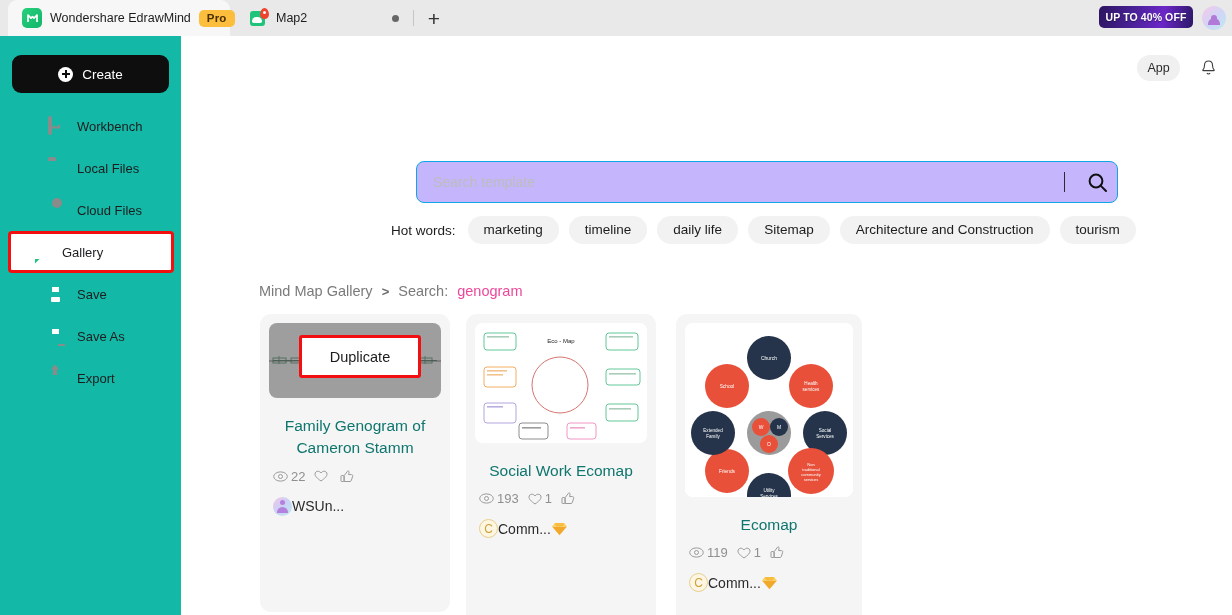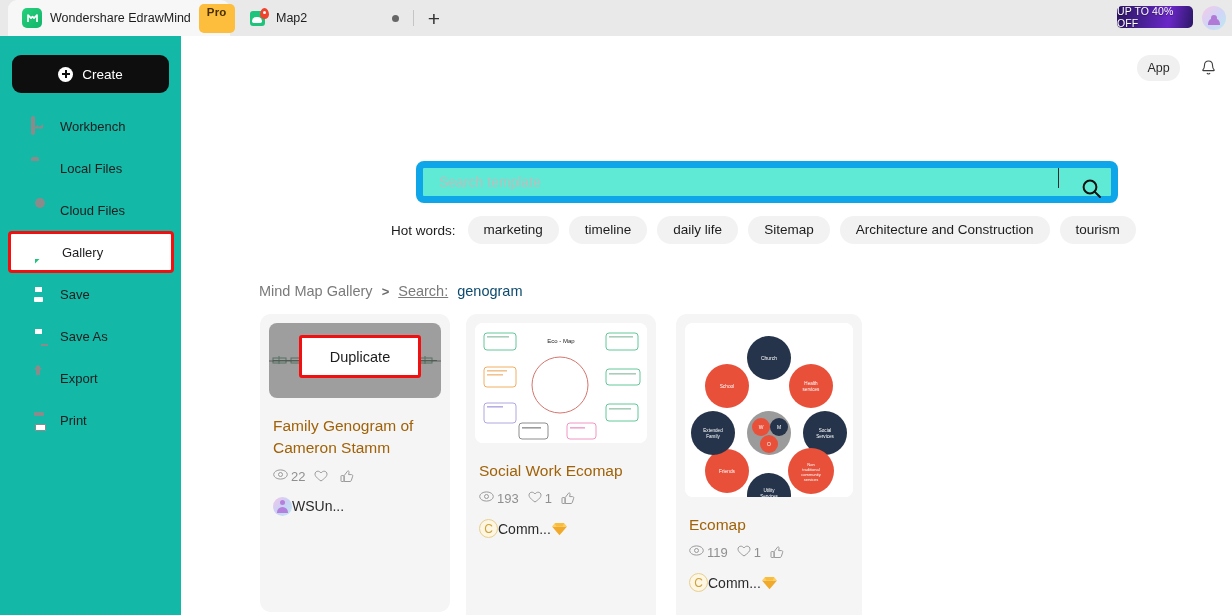--- a/index.html
+++ b/index.html
@@ -30,21 +30,21 @@
   .app-logo {
     width: 20px; height: 20px; border-radius: 5px;
     background: linear-gradient(135deg,#26d07c,#13b56a);
     display: flex; align-items: center; justify-content: center;
     flex: none;
   }
   .app-logo svg { display: block; }
   .tab-title { font-size: 12.5px; color: #1c1c1c; white-space: nowrap; }
   .pro-badge {
     background: #fcbe3c; color: #4a3000; font-size: 11.5px; font-weight: bold;
-    border-radius: 5px; padding: 2px 8px 15px; letter-spacing: .2px;
+    border-radius: 5px; padding: 2px 8px 3px; letter-spacing: .2px;
   }
   .map-icon { width: 18px; height: 18px; position: relative; flex: none; }
   .map-icon .sheet {
     position: absolute; left: 0; top: 2px; width: 15px; height: 15px;
     border-radius: 3px; background: #1fc47c;
   }
   .map-icon .cloudwhite {
     position: absolute; left: 2px; top: 8px; width: 10px; height: 6px;
     background: #fff; border-radius: 5px 5px 2px 2px;
   }
@@ -63,24 +63,24 @@
   .tab-sep {
     position: absolute; left: 413px; top: 10px; width: 1px; height: 16px;
     background: #c5c5c5;
   }
   .tab-plus {
     position: absolute; left: 422px; top: 6px; width: 24px; height: 24px;
     display: flex; align-items: center; justify-content: center;
     font-size: 21px; color: #333; line-height: 1;
   }
   .promo {
-    position: absolute; right: 39px; top: 6px; width: 76px; height: 22px;
+    position: absolute; right: 39px; top: 6px; width: 94px; height: 22px;
     border-radius: 5px;
     background: linear-gradient(100deg,#2c1561 0%, #4b2199 38%, #6b27c8 68%, #2b1766 100%);
-    color: #fff; font-size: 10.5px; font-weight: normal;
+    color: #fff; font-size: 10.5px; font-weight: bold;
     display: flex; align-items: center; justify-content: center;
     letter-spacing: .1px;
     text-shadow: 0 1px 1px rgba(0,0,0,.4);
   }
   .user-avatar {
     position: absolute; right: 6px; top: 6px; width: 24px; height: 24px;
     border-radius: 50%;
     background: linear-gradient(135deg,#f7c9e8,#cfd6f7 55%,#bfe9f0);
     display:flex; align-items:center; justify-content:center;
   }
@@ -103,21 +103,21 @@
     width: 15px; height: 15px; border-radius: 50%; background: #fff;
     position: relative; flex: none;
   }
   .plus-circle::before, .plus-circle::after {
     content: ""; position: absolute; background: #0e0e0e;
   }
   .plus-circle::before { left: 3.5px; top: 6.8px; width: 8px; height: 1.6px; }
   .plus-circle::after { left: 6.7px; top: 3.6px; width: 1.6px; height: 8px; }
 
   .nav-item {
-    position: absolute; left: 8px; width: 161px; height: 34px;
+    position: absolute; left: 25px; width: 161px; height: 34px;
     display: flex; align-items: center; gap: 12px;
     padding-left: 23px; font-size: 13px; color: #1d1d1f;
     border-radius: 7px; cursor: pointer;
   }
   .nav-icon { width: 17px; height: 17px; flex: none; position: relative; }
   .nav-item.highlighted {
     background: #ffffff;
     border: 3px solid #f20f0f;
     left: 8px; width: 166px; height: 42px;
     border-radius: 4px;
@@ -175,22 +175,22 @@
     display: flex; align-items: center; justify-content: center; cursor: pointer;
   }
 
   .content-panel {
     position: absolute; left: 0; top: 72px; width: 1051px; height: 507px;
     background: #ffffff; border-radius: 14px 0 0 0;
   }
 
   .searchbar {
     position: absolute; left: 235px; top: 53px; width: 702px; height: 42px;
-    border: 7px solid #0ea5e9; border-radius: 8px; background: #5eead4;
-    display: flex; 
+    border: 1px solid #0ea5e9; border-radius: 8px; background: #c4b5fd;
+    display: flex; align-items: center;
   }
   .searchbar input {
     border: none; outline: none; flex: 1;
     font-size: 14px; color: #333; padding: 0 16px;
     font-family: "Liberation Sans", sans-serif; background: transparent;
   }
   .searchbar input::placeholder { color: #bdbdbd; }
   .search-divider { width: 1px; height: 20px; background: #2b2b2b; margin-right: 12px; }
   .search-btn {
     width: 40px; height: 40px; display: flex; align-items: center;
@@ -206,48 +206,48 @@
     background: #f2f2f2; border-radius: 15px; padding: 6px 16px 7px;
     font-size: 13.5px; color: #1c1c1c; white-space: nowrap; cursor: pointer;
   }
 
   .breadcrumb {
     position: absolute; left: 78px; top: 175px;
     display: flex; align-items: center; gap: 9px;
     font-size: 14.5px; color: #7a7a7a;
   }
   .breadcrumb .crumb-sep { font-weight: bold; color: #6b6b6b; font-size: 13px; }
-  .breadcrumb .crumb-search { color: #7a7a7a; text-decoration: underline; }
-  .breadcrumb .crumb-term { color: #0c4a6e; }
+  .breadcrumb .crumb-search { color: #7a7a7a; }
+  .breadcrumb .crumb-term { color: #ec4899; }
 
   
   .card {
     position: absolute; background: #f5f5f5; border-radius: 11px;
     overflow: hidden; cursor: pointer;
   }
   .card1 { left: 79px; top: 206px; width: 190px; height: 298px; }
   .card2 { left: 285px; top: 206px; width: 190px; height: 332px; }
   .card3 { left: 495px; top: 206px; width: 186px; height: 384px; }
 
   .thumb {
     margin: 9px; border-radius: 8px; overflow: hidden; position: relative;
     background: #fff;
   }
   .thumb1 { height: 75px; background: #9e9e9e; }
   .thumb2 { height: 120px; background: #fff; }
   .thumb3 { height: 174px; background: #fff; }
 
   .card-title {
-    padding: 8px 13px 0; font-size: 15.5px; color: #a16207; line-height: 1.45;
+    padding: 8px 13px 0; font-size: 15.5px; color: #0f766e; line-height: 1.45; text-align: center;
   }
   .card-stats {
     display: flex; align-items: center; gap: 9px;
     padding: 9px 13px 0; font-size: 13px; color: #8f8f8f;
   }
-  .stat { display: flex; gap: 3px; }
+  .stat { display: flex; align-items: center; gap: 3px; }
   .card-author {
     display: flex; align-items: center; 
     padding: 13px 13px 0; font-size: 14px; color: #2b2b2b;
   }
   .avatar-sm {
     width: 19px; height: 19px; border-radius: 50%; flex: none;
     display: flex; align-items: center; justify-content: center;
     font-size: 11px;
   }
   .av-wsu {
@@ -349,24 +349,20 @@
     <div class="nav-item" style="top:283px">
       <span class="nav-icon"><span class="ic-saveas"></span></span>
       <span>Save As</span>
     </div>
 
     <div class="nav-item" style="top:325px">
       <span class="nav-icon"><span class="ic-export"></span></span>
       <span>Export</span>
     </div>
 
-    <div class="nav-item" style="top:367px">
-      <span class="nav-icon"><span class="ic-print"></span></span>
-      <span>Print</span>
-    </div>
   </div>
 
   <div class="main">
 
     <div class="main-topbar">
       <div class="app-pill">App</div>
       <div class="bell">
         <svg width="17" height="18" viewBox="0 0 17 18">
           <path d="M8.5 2c-2.5 0-4 1.8-4 4.2 0 3-1 4-1.6 4.6-.3.3-.1.8.3.8h10.6c.4 0 .6-.5.3-.8-.6-.6-1.6-1.6-1.6-4.6C12.5 3.8 11 2 8.5 2z" fill="none" stroke="#3d3d3d" stroke-width="1.1"></path>
           <path d="M7 14a1.6 1.6 0 003 0" fill="none" stroke="#3d3d3d" stroke-width="1.1"></path>

